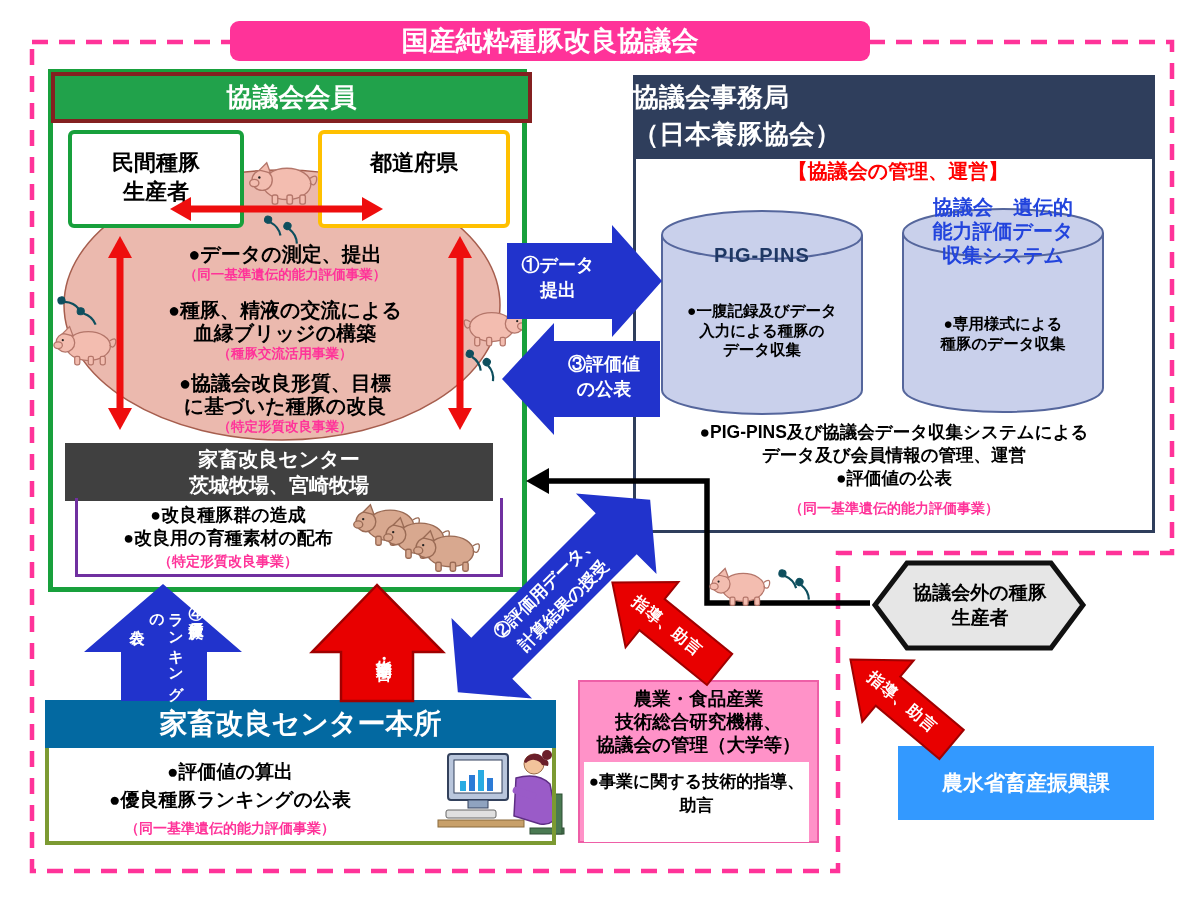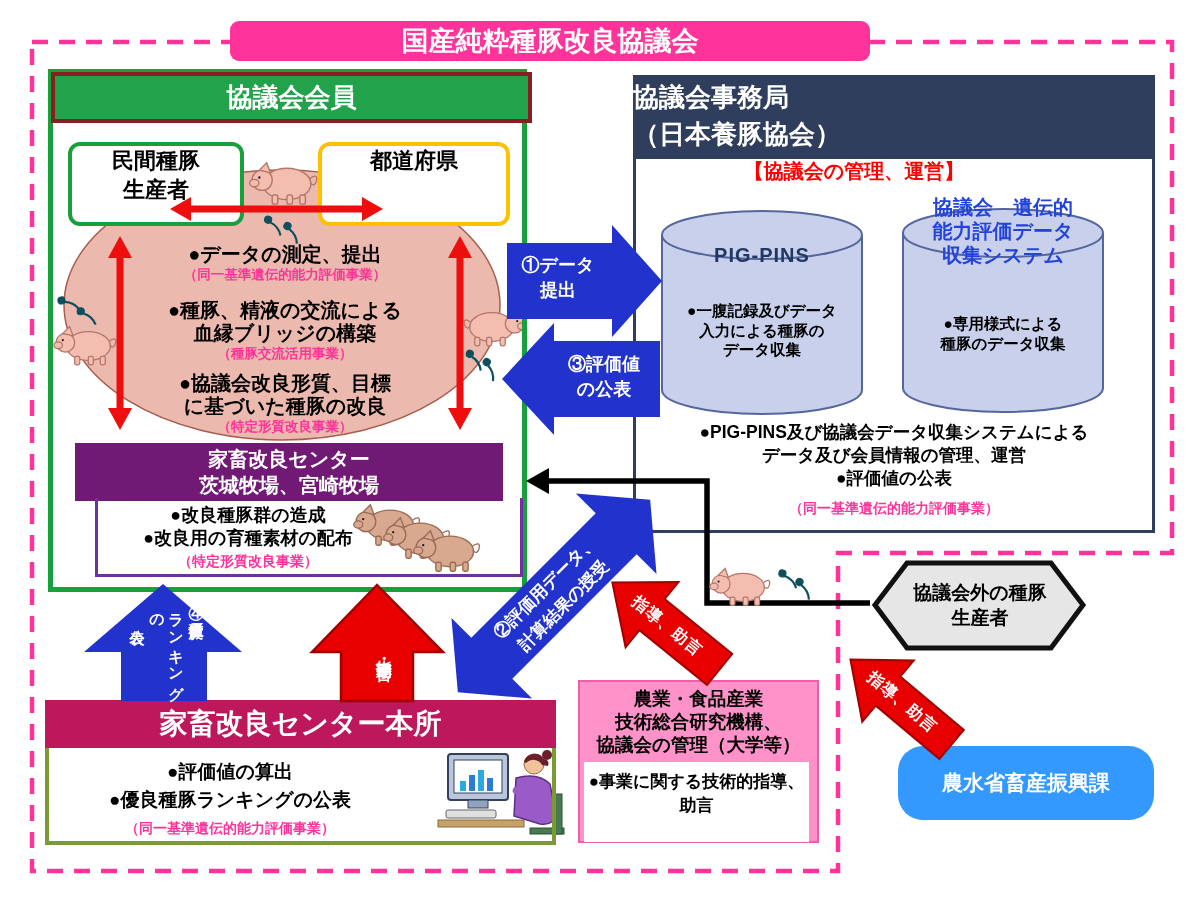--- a/index.html
+++ b/index.html
@@ -8,67 +8,67 @@
   .abs{position:absolute;}
   svg.layer{position:absolute;left:0;top:0;}
   .note{color:#FF3399;font-weight:bold;}
   
   #title-banner{left:230px;top:21px;width:640px;height:40px;background:#FF3399;
     border-radius:9px;color:#fff;font-weight:bold;font-size:27px;line-height:40px;text-align:center;z-index:4;}
   
   #member-box{left:48px;top:69px;width:469px;height:513px;border:5px solid #18A03C;z-index:2;}
   #member-header{left:-2px;top:-2px;width:473px;height:43px;background:#21A24B;border:4px solid #842020;
     color:#fff;font-weight:bold;font-size:26px;line-height:43px;text-align:center;}
-  .round-node{border-radius:12px;background:#fff;color:#000;font-weight:bold;font-size:22px;
-    line-height:29px;text-align:center;z-index:3;margin-top:12px;}
+  .round-node{border-radius:6px;background:#fff;color:#000;font-weight:bold;font-size:22px;
+    line-height:29px;text-align:center;padding-top:14px;z-index:3;}
   
   .ell-blk{z-index:3;text-align:center;color:#000;font-weight:bold;}
   .ell-main{font-size:20px;line-height:23px;}
   .ell-note{font-size:13.5px;line-height:17px;}
   
-  #ranch-header{left:75px;top:443px;width:428px;height:55px;background:#701a75;color:#fff;
+  #ranch-header{left:65px;top:443px;width:428px;height:55px;background:#404040;color:#fff;
     font-weight:bold;font-size:20px;line-height:26px;text-align:center;padding-top:3px;z-index:3;}
   #ranch-body{left:75px;top:498px;width:422px;height:76px;border:3px solid #7030A0;border-top:none;
-    background:transparent;z-index:3;margin-left:20px;}
+    background:transparent;z-index:3;}
   #ranch-items{font-size:18px;line-height:23px;font-weight:bold;color:#000;text-align:center;
     width:300px;margin-top:6px;}
   
   #sec-box{left:633px;top:75px;width:516px;height:452px;border:3px solid #2F3E5C;z-index:2;}
   #sec-header{left:-3px;top:-3px;width:522px;height:80px;background:#2F3E5C;color:#fff;font-weight:bold;
     font-size:26px;line-height:37px;padding-top:4px;}
-  #mgmt-label{left:644px;top:158px;width:420px;font-size:20px;color:#FF0000;font-weight:bold;
+  #mgmt-label{left:688px;top:158px;width:420px;font-size:20px;color:#FF0000;font-weight:bold;
     text-align:center;z-index:3;}
   #pigpins-title{left:682px;top:244px;width:160px;text-align:center;color:#1F3864;font-weight:bold;
     font-size:20px;letter-spacing:1px;z-index:3;}
   #pigpins-items{left:670px;top:301px;width:184px;text-align:center;color:#000;font-weight:bold;
     font-size:15.5px;line-height:19.5px;z-index:3;}
   #system-title{left:906px;top:195px;width:194px;text-align:center;color:#2244DD;font-weight:bold;
     font-size:20px;line-height:24px;z-index:3;}
   #system-items{left:911px;top:314px;width:184px;text-align:center;color:#000;font-weight:bold;
     font-size:15.5px;line-height:20px;z-index:3;}
   #sec-bottom{left:648px;top:421px;width:492px;text-align:center;color:#000;font-weight:bold;
     font-size:17.5px;line-height:23px;z-index:3;}
   #sec-note{left:648px;top:500px;width:492px;text-align:center;font-size:14px;z-index:3;}
   
   #hq-box{left:45px;top:700px;width:503px;height:137px;border:4px solid #7C9A32;z-index:2;}
-  #hq-header{left:-4px;top:-4px;width:511px;height:48px;background:#be185d;color:#fff;font-weight:bold;
+  #hq-header{left:-4px;top:-4px;width:511px;height:48px;background:#0369a1;color:#fff;font-weight:bold;
     font-size:28px;line-height:48px;text-align:center;}
   #hq-items{left:60px;top:758px;width:340px;text-align:center;font-weight:bold;color:#000;
     font-size:19px;line-height:28px;z-index:3;}
   #hq-note{left:60px;top:820px;width:340px;text-align:center;font-size:14px;z-index:3;}
   
   #research-box{left:578px;top:680px;width:237px;height:159px;background:#FF92C8;border:2px solid #EE5FA7;z-index:2;}
   #research-header{width:100%;text-align:center;color:#000;font-weight:bold;font-size:18.5px;line-height:23px;margin-top:5px;}
   #research-inner{left:584px;top:762px;width:225px;height:72px;background:#fff;z-index:3;
     text-align:center;font-weight:bold;color:#000;font-size:17px;line-height:24px;padding-top:8px;}
   
   #hex-label{left:880px;top:580px;width:200px;text-align:center;color:#000;font-weight:bold;
     font-size:19px;line-height:25px;z-index:3;}
   #ministry-box{left:898px;top:746px;width:256px;height:74px;background:#3399FF;color:#fff;
-    font-weight:bold;font-size:21px;text-align:center;line-height:74px;z-index:2;border-radius:25px;}
+    font-weight:bold;font-size:21px;text-align:center;line-height:74px;z-index:2;}
   
   .flow-label{z-index:6;color:#fff;font-weight:bold;font-size:18px;line-height:25px;text-align:center;}
   
   #f4-text{left:124px;top:594px;width:84px;height:102px;display:flex;flex-direction:row-reverse;
     justify-content:center;gap:1px;z-index:6;}
   #f4-text span{writing-mode:vertical-rl;text-orientation:upright;color:#fff;font-weight:bold;
     font-size:15px;letter-spacing:1px;}
   #f4-text span:nth-child(2){margin-top:9px;}
   #f4-text span:nth-child(3){margin-top:24px;}
   #guid-up-text{left:362px;top:599px;width:32px;height:100px;writing-mode:vertical-rl;text-orientation:upright;

